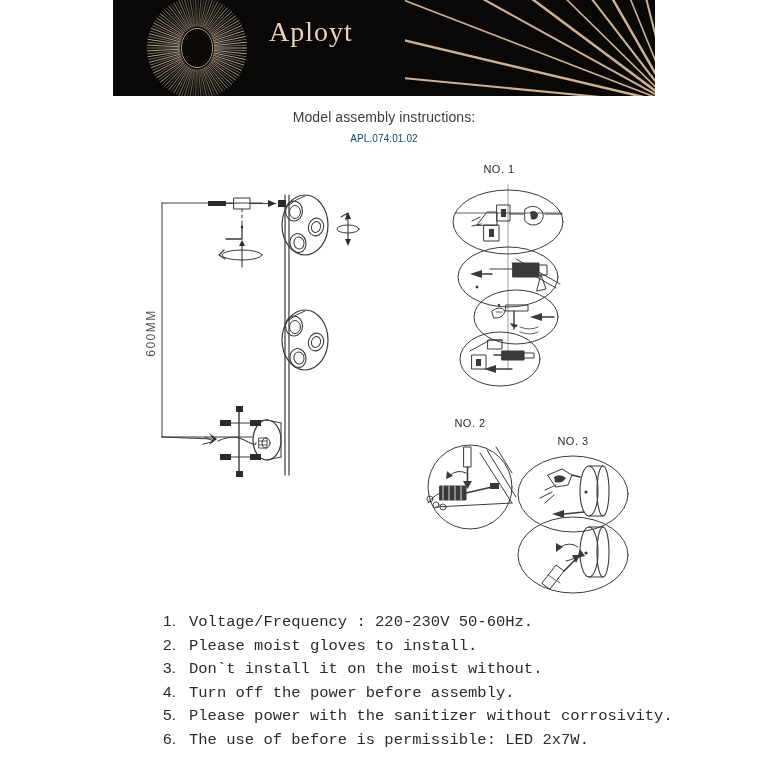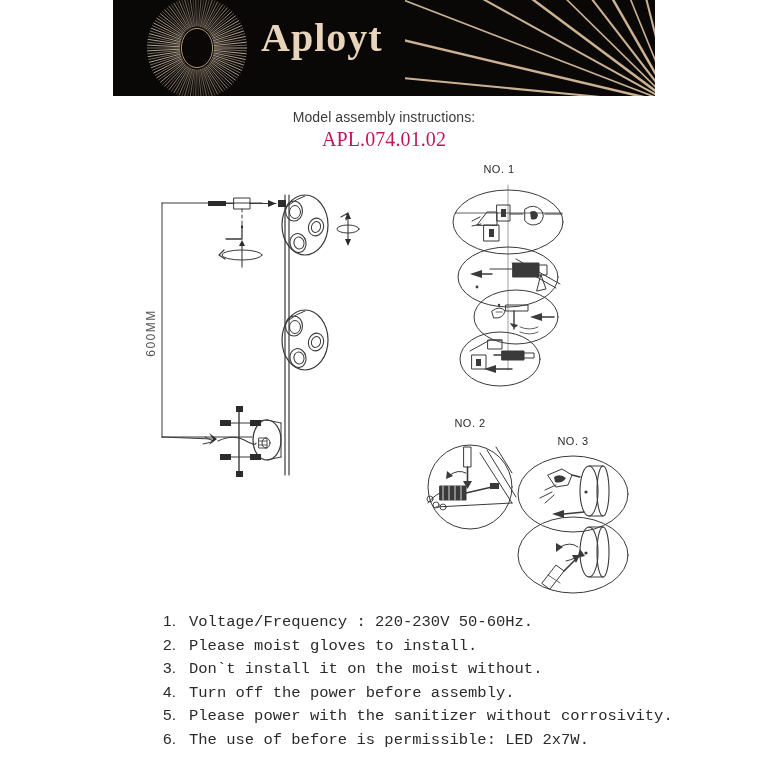--- a/index.html
+++ b/index.html
@@ -28,27 +28,27 @@
   }
   #brand-starburst {
     position: absolute;
     left: 32px;
     top: -4px;
     width: 104px;
     height: 104px;
   }
   #brand-wordmark {
     position: absolute;
-    left: 148px;
+    left: 156px;
     top: 18px;
     font-family: "Liberation Serif", serif;
-    font-size: 40px;
+    font-size: 28px;
     letter-spacing: 1px;
     color: #e8d4bb;
-    font-weight: 700;
+    font-weight: 400;
     line-height: 1;
   }
   #corner-rays {
     position: absolute;
     right: 0;
     top: 0;
     width: 250px;
     height: 96px;
   }
 
@@ -60,25 +60,24 @@
     width: 768px;
     text-align: center;
   }
   #title-line1 {
     font-size: 14px;
     color: #3c3c3c;
     line-height: 22px;
     letter-spacing: 0.1px;
   }
   #title-line2 {
-    font-size: 20px;
-    color: #be185d;
+    font-size: 10px;
+    color: #0c4a6e;
     line-height: 22px;
     letter-spacing: 0.1px;
-    font-family: Liberation Serif, serif;
   }
 
   
   #diagram-area {
     position: absolute;
     left: 0;
     top: 155px;
     width: 768px;
     height: 445px;
   }

